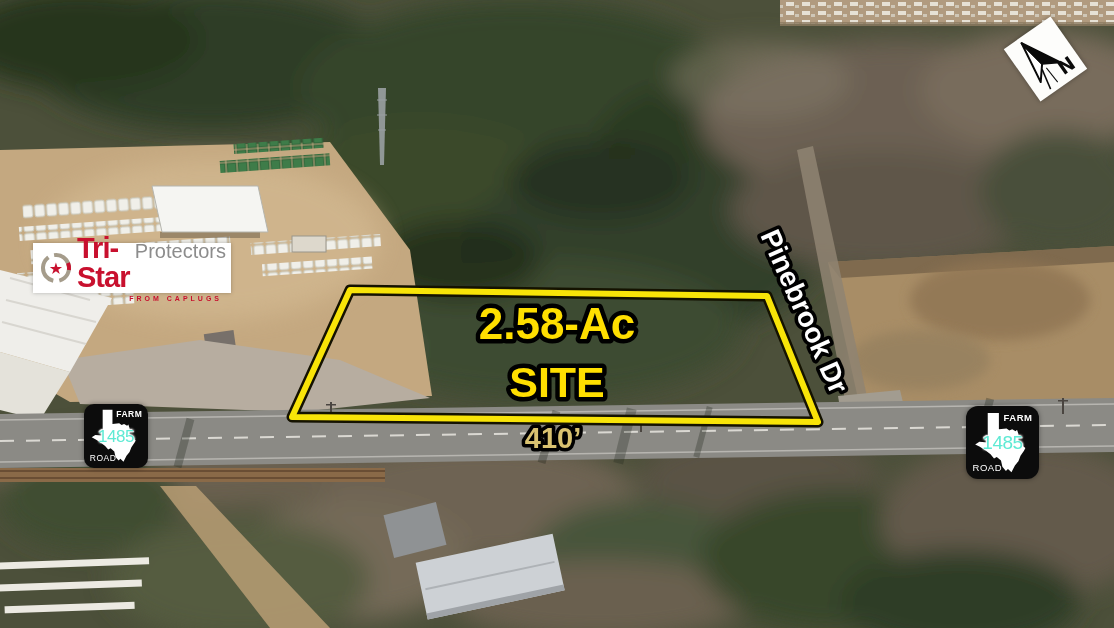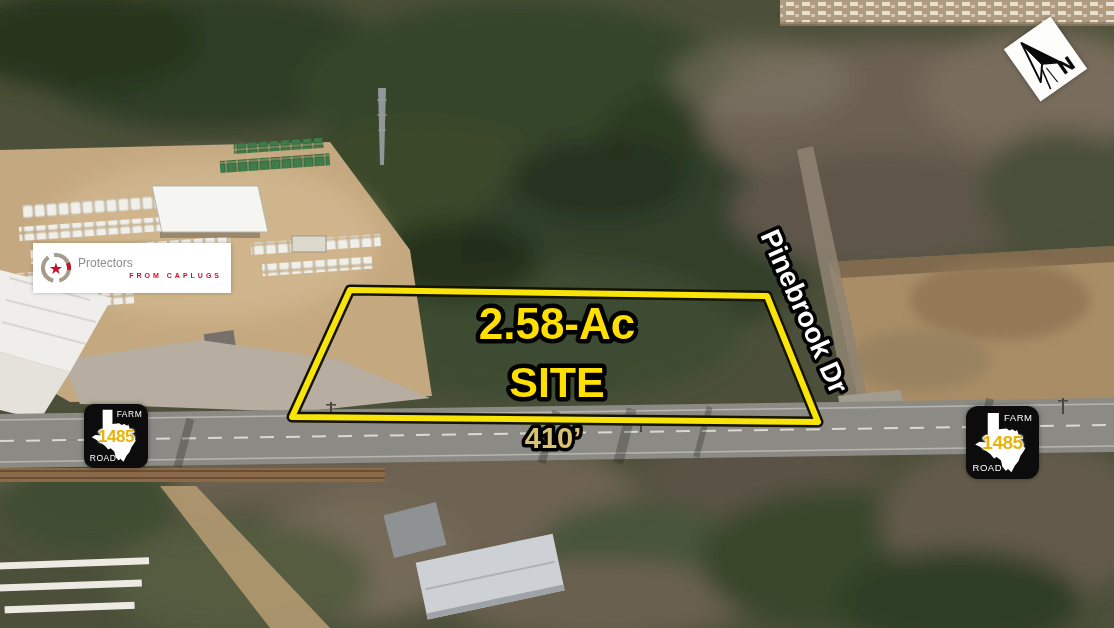--- a/index.html
+++ b/index.html
@@ -8,35 +8,35 @@
   .stage svg{display:block;}
   #bg,#overlay{position:absolute;left:0;top:0;}
   
   .logo{position:absolute;left:33px;top:243px;width:198px;height:50px;background:#ffffff;
         display:flex;align-items:center;padding:2px 5px;box-sizing:border-box;z-index:6;
         box-shadow:0 0 4px rgba(0,0,0,.25);}
   .logo-icon{width:36px;height:36px;flex:0 0 36px;position:relative;}
   .logo-col{display:flex;flex-direction:column;margin-left:3px;flex:1;}
   .logo-row{display:flex;align-items:baseline;line-height:1;}
   .logo-brand{color:#c8102e;font-weight:bold;font-size:29px;letter-spacing:-1px;}
-  .logo-suffix{color:#8c8c8c;font-size:12px;margin-left:1px;}
+  .logo-suffix{color:#8c8c8c;font-size:20px;margin-left:1px;}
   .logo-tagline{color:#c8102e;font-size:7px;font-weight:bold;letter-spacing:3px;
                 text-align:right;margin-top:3px;margin-right:4px;}
   
   .shield{position:absolute;background:#0c0c0c;border-radius:10px;z-index:6;
           box-shadow:0 0 5px rgba(0,0,0,.4);}
   .shield-left{left:84px;top:404px;width:64px;height:64px;}
   .shield-right{left:966px;top:406px;width:73px;height:73px;border-radius:12px;}
   .shield svg{position:absolute;left:7%;top:7%;width:86%;height:86%;}
-  .shield .farm{position:absolute;top:8%;right:9%;color:#fff;font-weight:normal;
+  .shield .farm{position:absolute;top:8%;right:9%;color:#fff;font-weight:bold;
                 font-size:8.5px;letter-spacing:.5px;}
   .shield .roadw{position:absolute;bottom:8%;left:9%;color:#fff;font-weight:normal;
                 font-size:8.5px;letter-spacing:.5px;}
   .shield .num{position:absolute;left:50%;top:51%;transform:translate(-50%,-50%);
-               color:#eab308;font-weight:bold;font-size:17px;letter-spacing:-.5px;
+               color:#5eead4;font-weight:normal;font-size:17px;letter-spacing:-.5px;
                text-shadow:0 0 2px #fff,0 0 2px #fff,0 0 3px #fff,0 0 3px #fff,1px 1px 1px #fff,-1px -1px 1px #fff;}
   .shield-right .farm,.shield-right .roadw{font-size:9.5px;}
   .shield-right .num{font-size:19px;}
   
   .compass{position:absolute;left:1017px;top:27px;width:57px;height:64px;background:#fdfdfb;
            transform:rotate(-35deg);z-index:6;box-shadow:0 0 5px rgba(0,0,0,.35);}
   .compass .n{position:absolute;right:7px;bottom:4px;color:#0a0a0a;font-weight:bold;
               font-size:19px;font-family:"DejaVu Sans",sans-serif;}
 </style>
 </head>
@@ -214,20 +214,21 @@
   <div class="logo">
     <div class="logo-icon">
       <svg width="36" height="36" viewBox="0 0 36 36">
         <circle cx="18" cy="18" r="13" fill="none" stroke="#a59c8b" stroke-width="4" stroke-dasharray="26 6 30 6" transform="rotate(-40 18 18)"></circle>
         <path d="M 30 13 A 13 13 0 0 1 31 20" fill="none" stroke="#c8102e" stroke-width="4"></path>
         <text x="18" y="24" text-anchor="middle" font-size="16" fill="#c8102e" font-family="DejaVu Sans, sans-serif">★</text>
       </svg>
     </div>
     <div class="logo-col">
       <div class="logo-row">
+        <span class="logo-brand">Tri-Star</span>
         <span class="logo-suffix">Protectors</span>
       </div>
       <div class="logo-tagline">FROM CAPLUGS</div>
     </div>
   </div>
 
   <div class="shield shield-left">
     <svg viewBox="0 0 90 90">
       <path fill="#ffffff" d="M 24 3 L 40 3 L 40 26 L 51 25 L 55 28 L 59 26 L 64 29 L 66 27 L 68 33
         L 68 43 L 73 49 L 78 53 L 76 57 L 71 64 L 68 72 L 63 78 L 58 88 L 53 83 L 50 86 L 45 80

